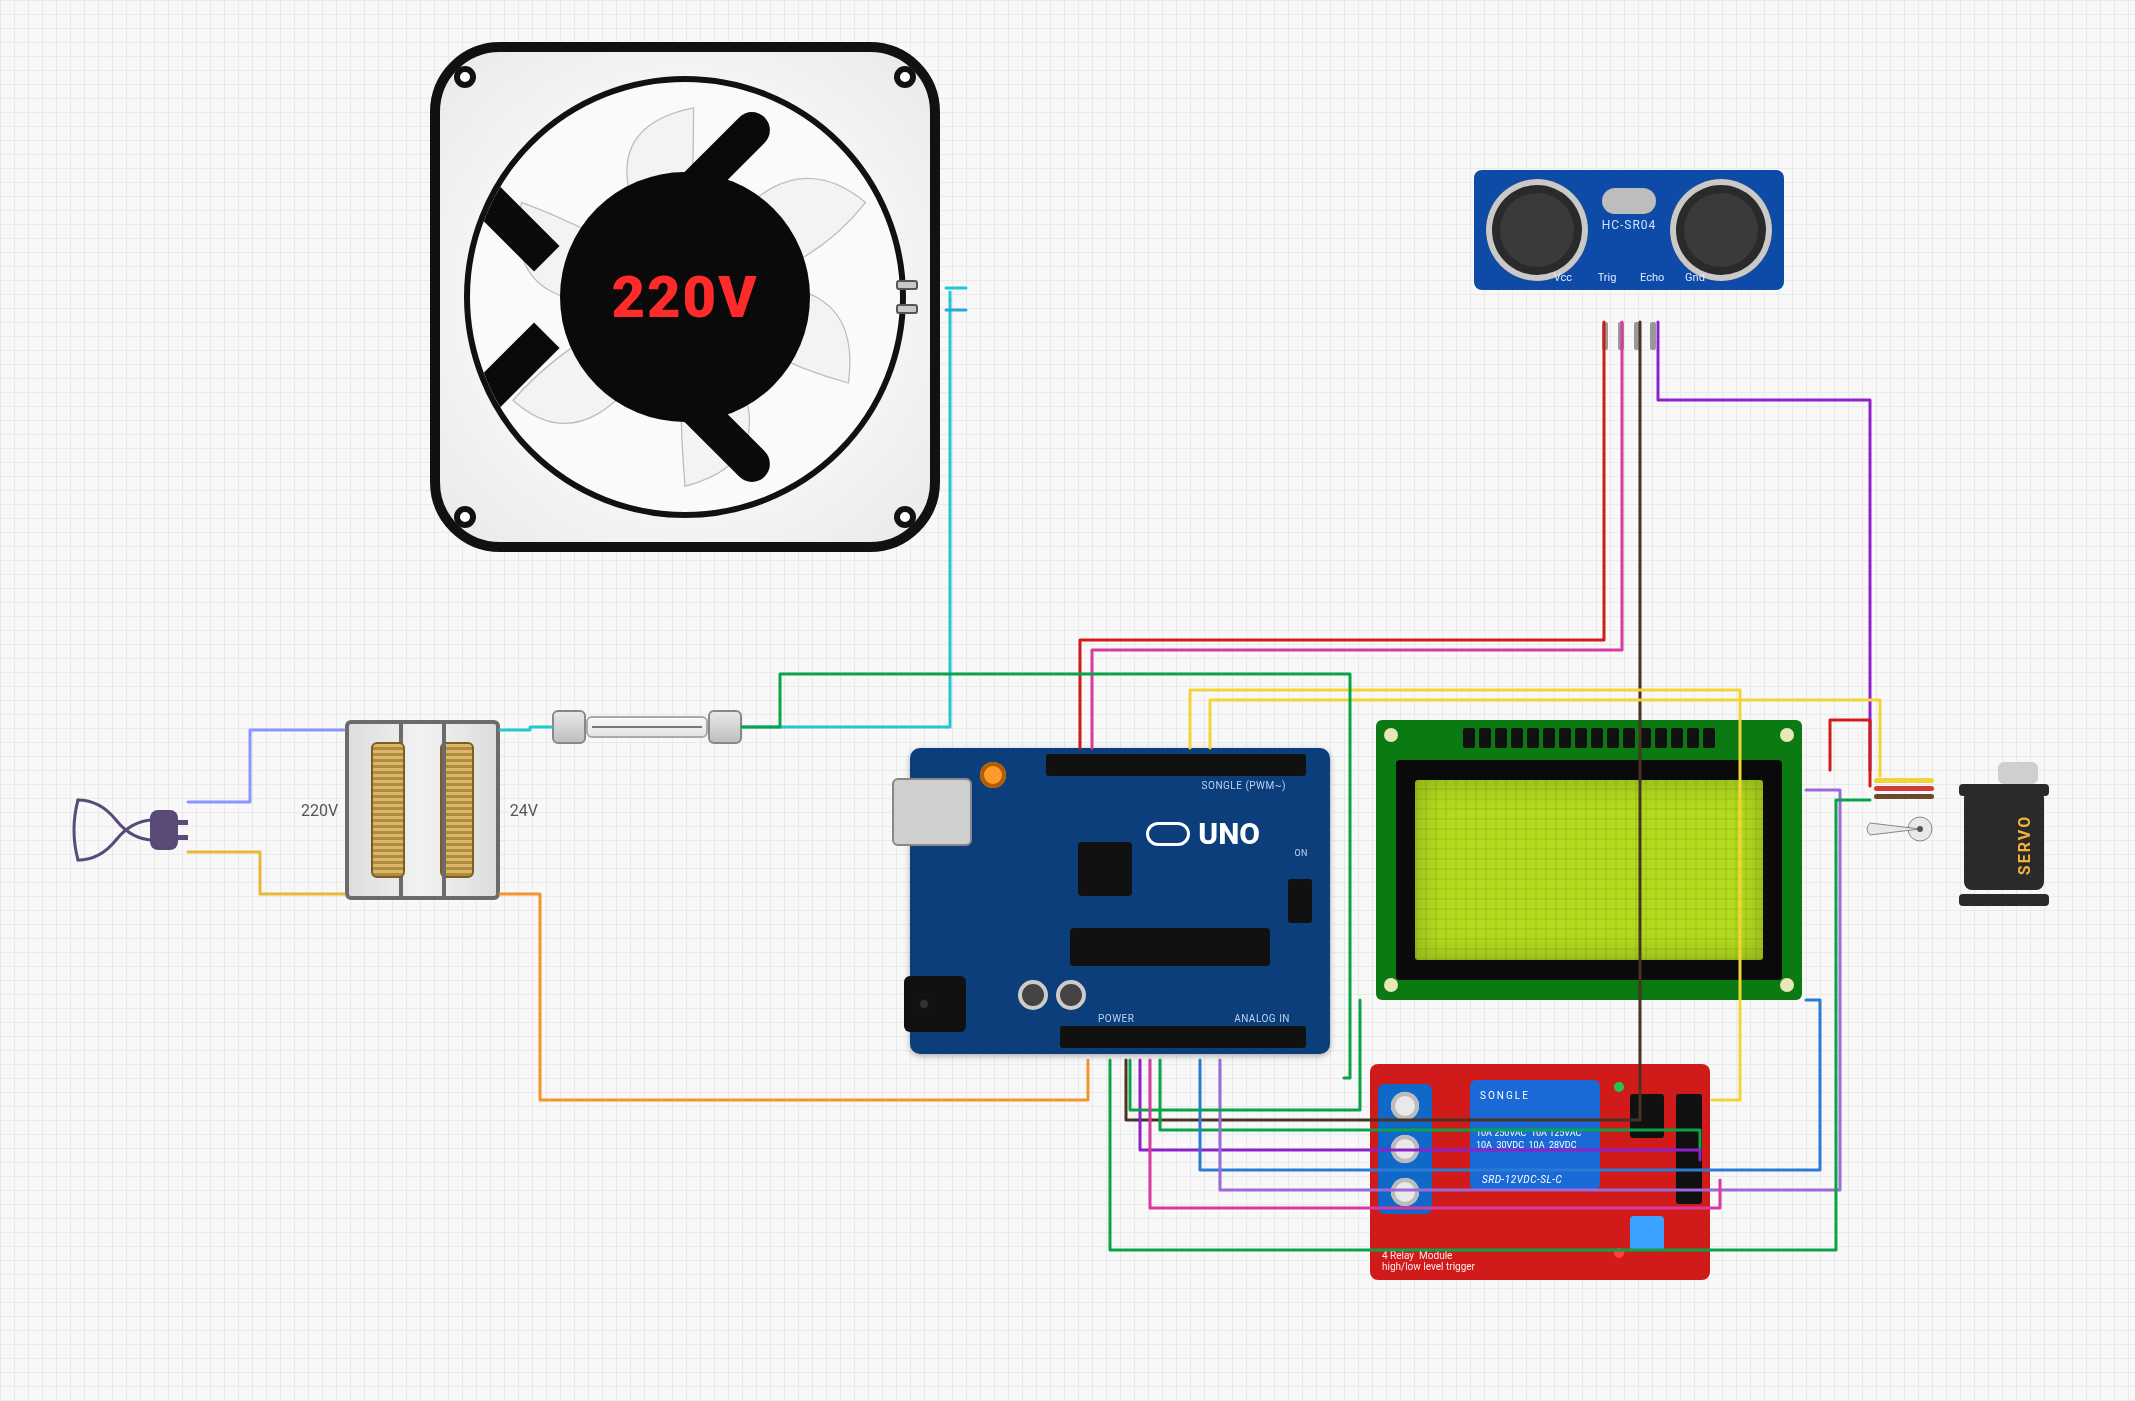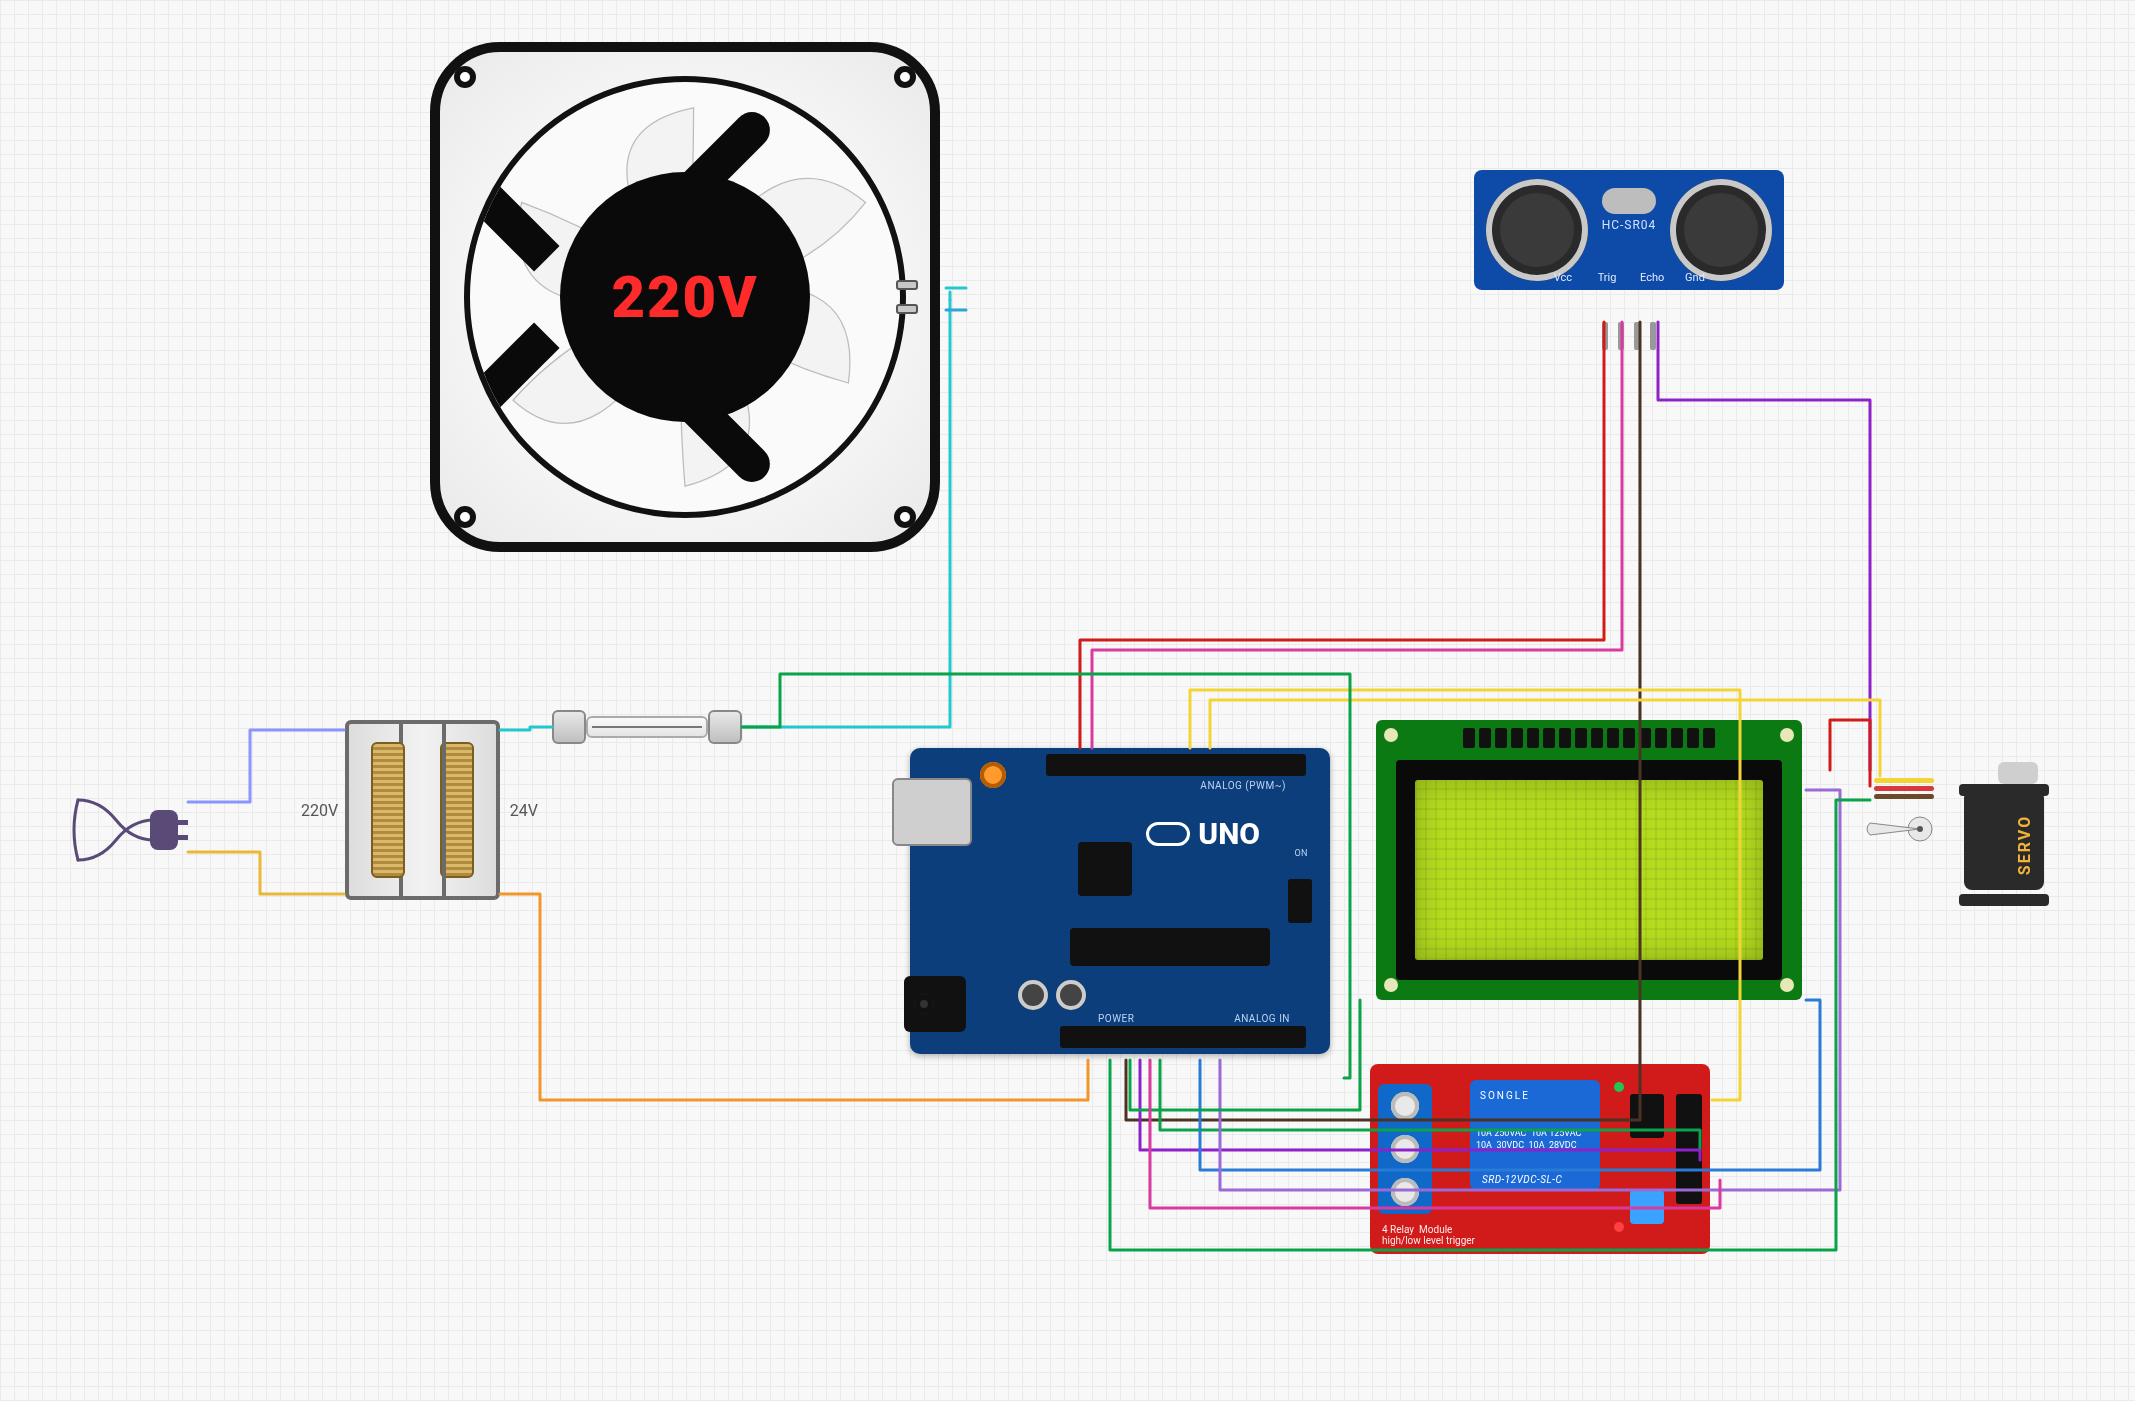--- a/index.html
+++ b/index.html
@@ -125,21 +125,21 @@
   .lcd-pin{width:12px;height:20px;background:#111;border-radius:2px;}
   .lcd-screen{position:absolute;left:20px;right:20px;top:40px;bottom:20px;background:#0a0a0a;border-radius:4px;display:flex;align-items:center;justify-content:center;}
   .lcd-inner{width:90%;height:82%;background:#b3dc1f;box-shadow:inset 0 0 30px rgba(0,0,0,.25);border-radius:3px;
     background-image:
       repeating-linear-gradient(0deg, rgba(0,0,0,.06) 0 2px, transparent 2px 10px),
       repeating-linear-gradient(90deg, rgba(0,0,0,.06) 0 2px, transparent 2px 10px);
     background-color:#b3dc1f;
   }
 
   
-  .relay{left:1370px;top:1064px;width:340px;height:190px;}
+  .relay{left:1370px;top:1064px;width:340px;height:216px;}
   .relay-bg{width:100%;height:100%;background:#d11a1a;border-radius:8px;position:relative;}
   .relay-cube{position:absolute;left:100px;top:16px;width:130px;height:110px;background:#1b69d6;border-radius:6px;}
   .relay-txt{position:absolute;color:#fff;font-size:10px;}
   .relay-txt.song{left:110px;top:26px;letter-spacing:2px;}
   .relay-txt.spec{left:106px;top:64px;font-size:9px;line-height:1.3;}
   .relay-txt.mdl{left:112px;top:110px;font-size:10px;letter-spacing:.5px;font-style:italic;}
   .relay-txt.lbl{left:12px;bottom:8px;font-size:10px;color:#ffe9e9;}
   .relay-term-l{position:absolute;left:8px;top:20px;width:54px;height:130px;background:#1069c8;border-radius:6px;display:flex;flex-direction:column;justify-content:space-around;align-items:center;}
   .relay-term-l .screw{width:28px;height:28px;border-radius:50%;background:#e9e9e9;box-shadow:inset 0 0 0 4px #bbb;}
   .relay-hdr-r{position:absolute;right:8px;top:30px;width:26px;height:110px;background:#111;border-radius:3px;}
@@ -262,21 +262,21 @@
       <div class="uno-header hdr-bot-r"></div>
       <div class="uno-mini"></div>
       <div class="uno-chip"></div>
       <div class="uno-cap cap1"></div>
         <div class="uno-cap cap2"></div>
       <div class="icsp"></div>
       <div class="uno-logo">
         <span class="inf"></span>
         <span>UNO</span>
       </div>
-      <span class="uno-txt dig">ANALOG (PWM~)</span>
+      <span class="uno-txt dig">SONGLE (PWM~)</span>
       <span class="uno-txt pwr">POWER</span>
       <span class="uno-txt ana">ANALOG IN</span>
       <span class="uno-txt" style="right:22px;top:100px;font-size:9px;margin-left:17px;">ON</span>
     </div>
   </div>
 
   <div class="comp lcd">
     <div class="lcd-bg">
       <div class="lcd-hole lh-tl"></div>
         <div class="lcd-hole lh-tr"></div>

